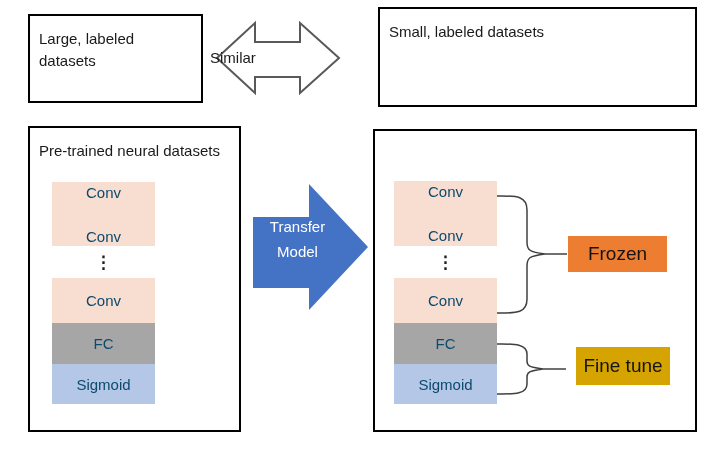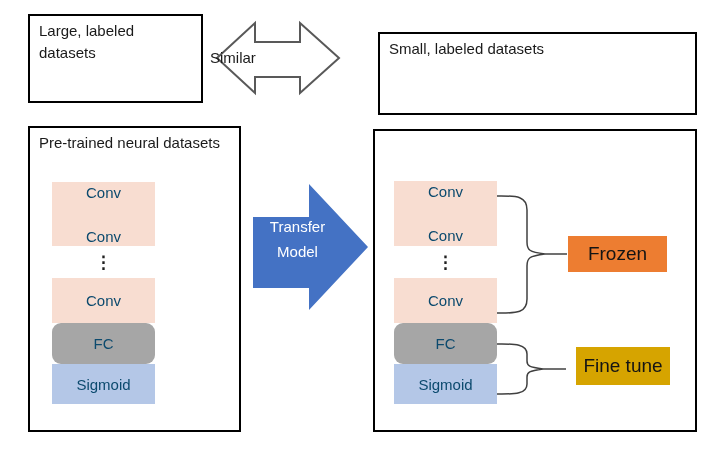--- a/index.html
+++ b/index.html
@@ -19,33 +19,33 @@
   .abs { position: absolute; }
   .outline-box {
     position: absolute;
     border: 2px solid #000000;
     background: #ffffff;
     box-sizing: border-box;
     font-size: 15px;
     color: #1a1a1a;
   }
   .box-text {
-    padding: 4px 9px;
+    padding: 12px 9px;
     line-height: 1.45;
   }
   .layer-block {
     position: absolute;
     box-sizing: border-box;
     text-align: center;
     font-size: 15px;
     color: #0c4a6e;
     gap: 24px;
   }
   .conv-fill { background: #F8DDD1; }
-  .fc-fill { background: #A6A6A6; border-radius: 9px; }
+  .fc-fill { background: #A6A6A6; }
   .sigmoid-fill { background: #B4C7E7; }
   .double-label {
     display: flex;
     flex-direction: column;
     justify-content: space-around;
   }
   .single-label {
     display: flex;
     align-items: center;
     justify-content: center;
@@ -94,21 +94,21 @@
 
   <div class="outline-box" style="left:28px; top:14px; width:175px; height:89px;">
     <div class="box-text" style="width:120px;">Large, labeled datasets</div>
   </div>
 
   <svg class="abs" style="left:210px; top:16px;" width="135" height="84" viewBox="0 0 135 84">
     <polygon points="7,42 45,7 45,26 90,26 90,7 129,42 90,77 90,61 45,61 45,77" fill="#ffffff" stroke="#595959" stroke-width="2" stroke-linejoin="miter"></polygon>
   </svg>
   <div class="similar-label" style="left:210px; top:49px; width:135px;">Similar</div>
 
-  <div class="outline-box" style="left:378px; top:32px; width:319px; height:83px;">
+  <div class="outline-box" style="left:378px; top:7px; width:319px; height:100px;">
     <div class="box-text">Small, labeled datasets</div>
   </div>
 
   <div class="outline-box" style="left:28px; top:126px; width:213px; height:306px;">
     <div class="box-text">Pre-trained neural datasets</div>
   </div>
 
   <div class="layer-block conv-fill double-label" style="left:52px; top:182px; width:103px; height:64px;">
     <span>Conv</span>
     <span>Conv</span>

